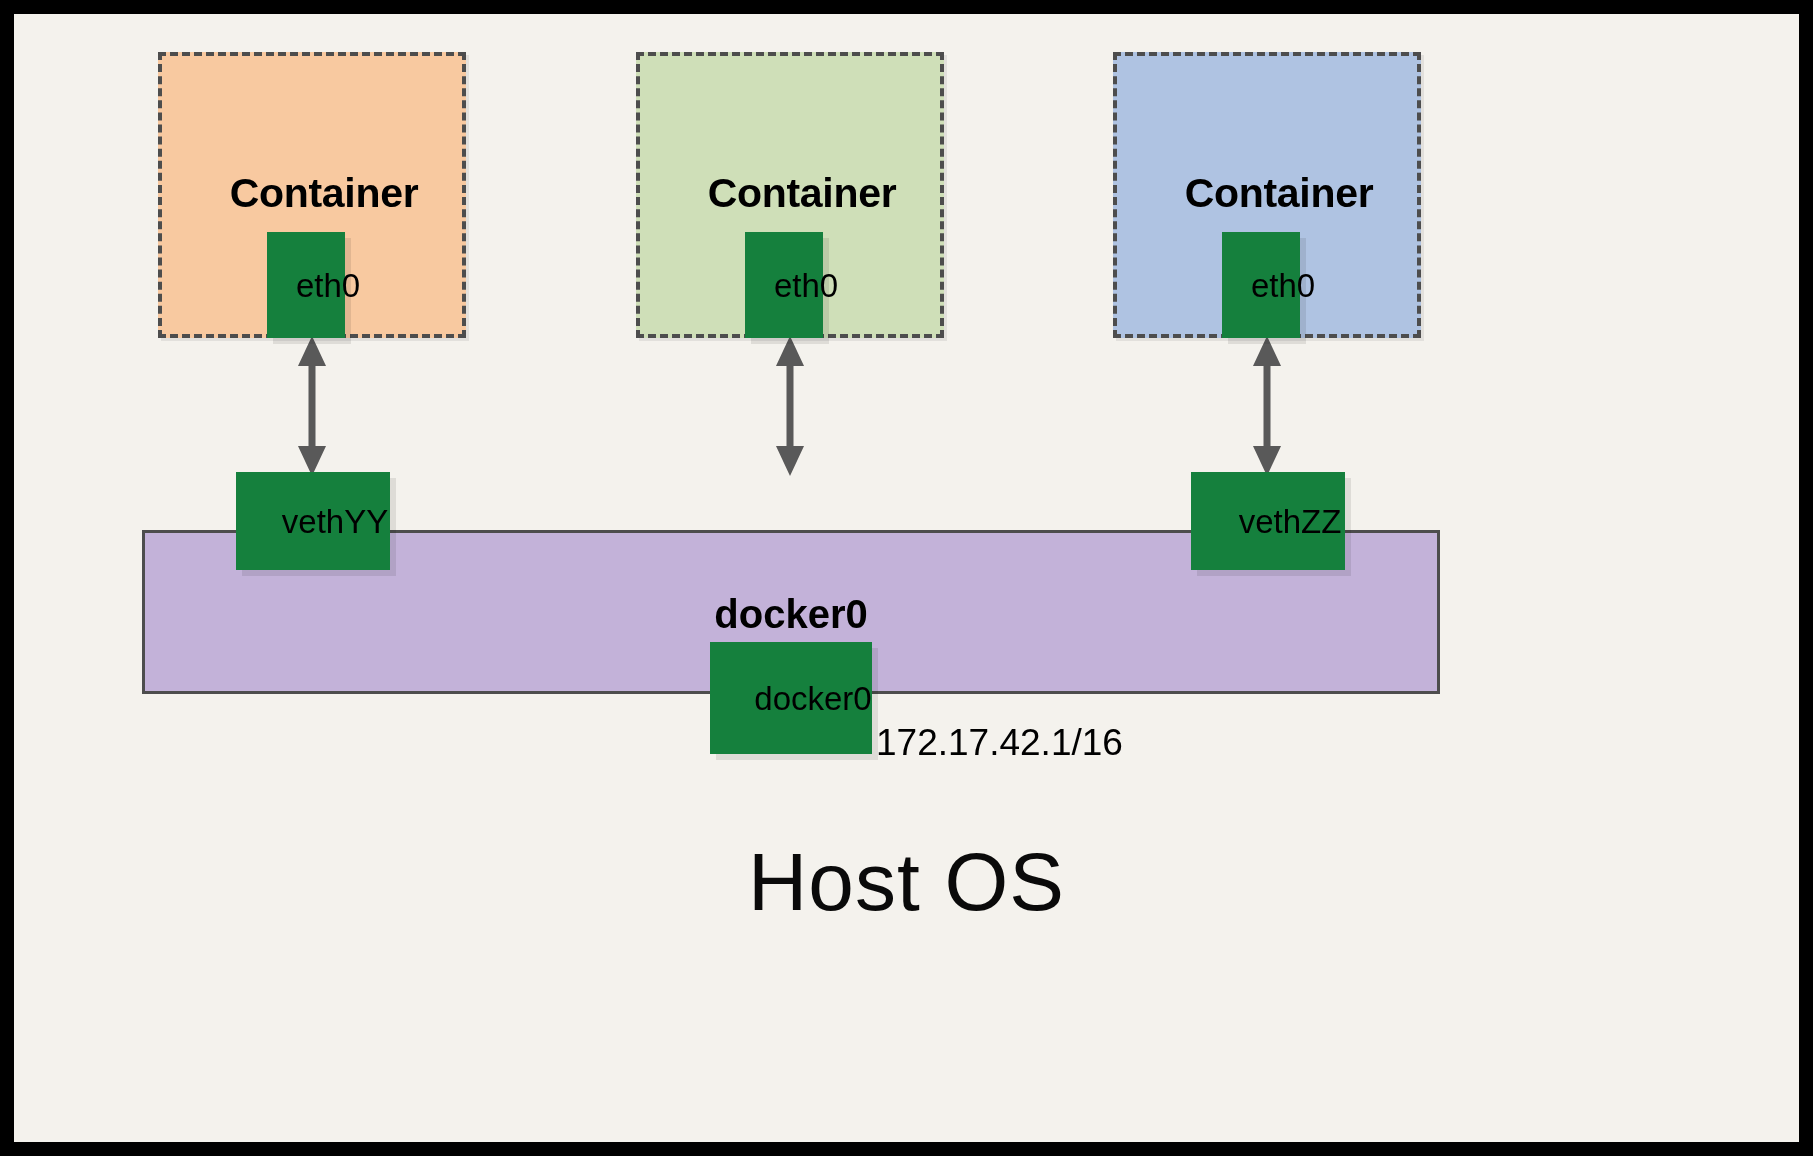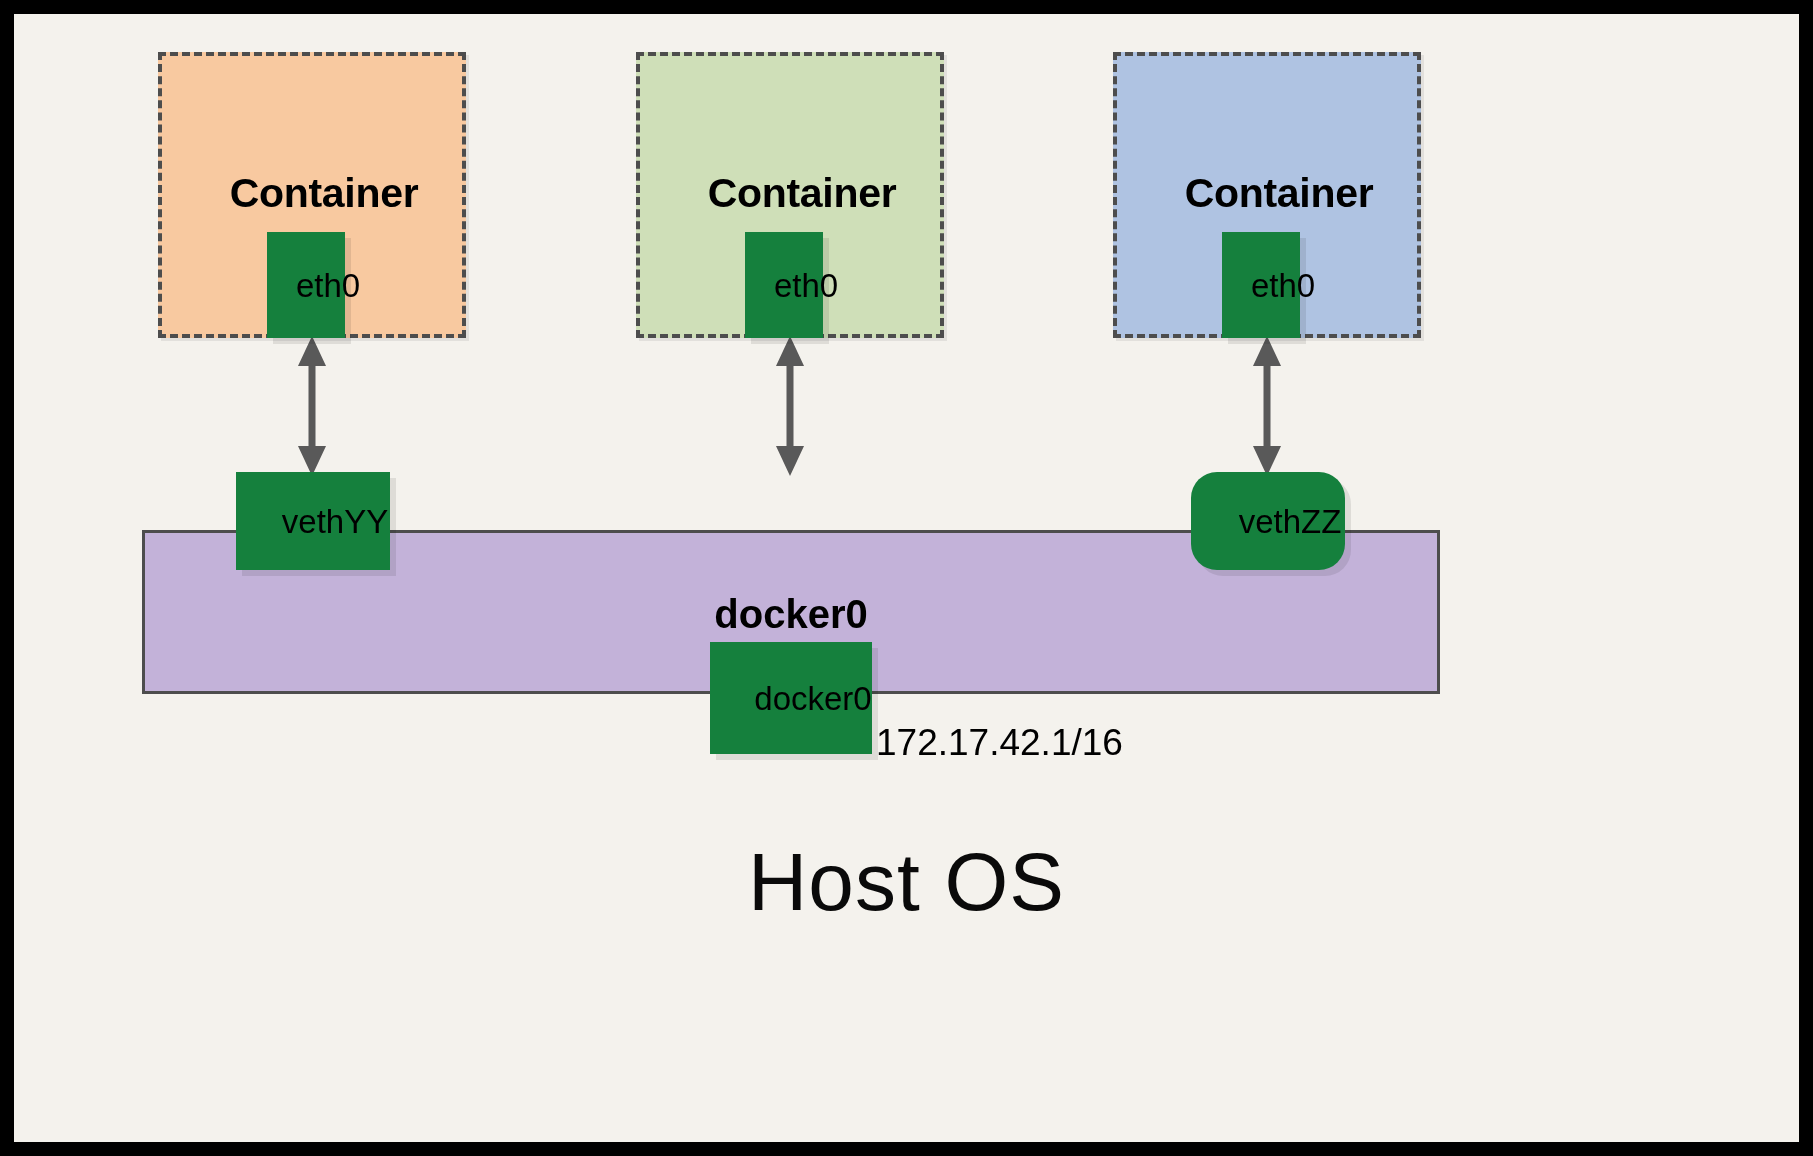--- a/index.html
+++ b/index.html
@@ -133,21 +133,21 @@
     <div class="ybox" style="left:1208px;top:218px;width:78px;height:106px;">eth0</div>
 
     <div id="bridge-bar" style="left:128px;top:516px;width:1298px;height:164px;">
     </div>
 
     <div id="bridge-label" style="left:128px;top:578px;width:1298px;">docker0</div>
 
     <div class="ybox" style="left:222px;top:458px;width:154px;height:98px;">vethYY</div>
 
 
-    <div class="ybox" style="left:1177px;top:458px;width:154px;height:98px;border-radius:26px;">vethZZ</div>
+    <div class="ybox" style="left:1177px;top:458px;width:154px;height:98px;">vethZZ</div>
 
     <div class="ybox" style="left:696px;top:628px;width:162px;height:112px;">docker0</div>
 
     <div id="bridge-ip" style="left:862px;top:708px;">172.17.42.1/16</div>
 
     <div id="host-os" style="top:806px;margin-top:15px;">Host OS</div>
 
   </div>
 </div>
 

